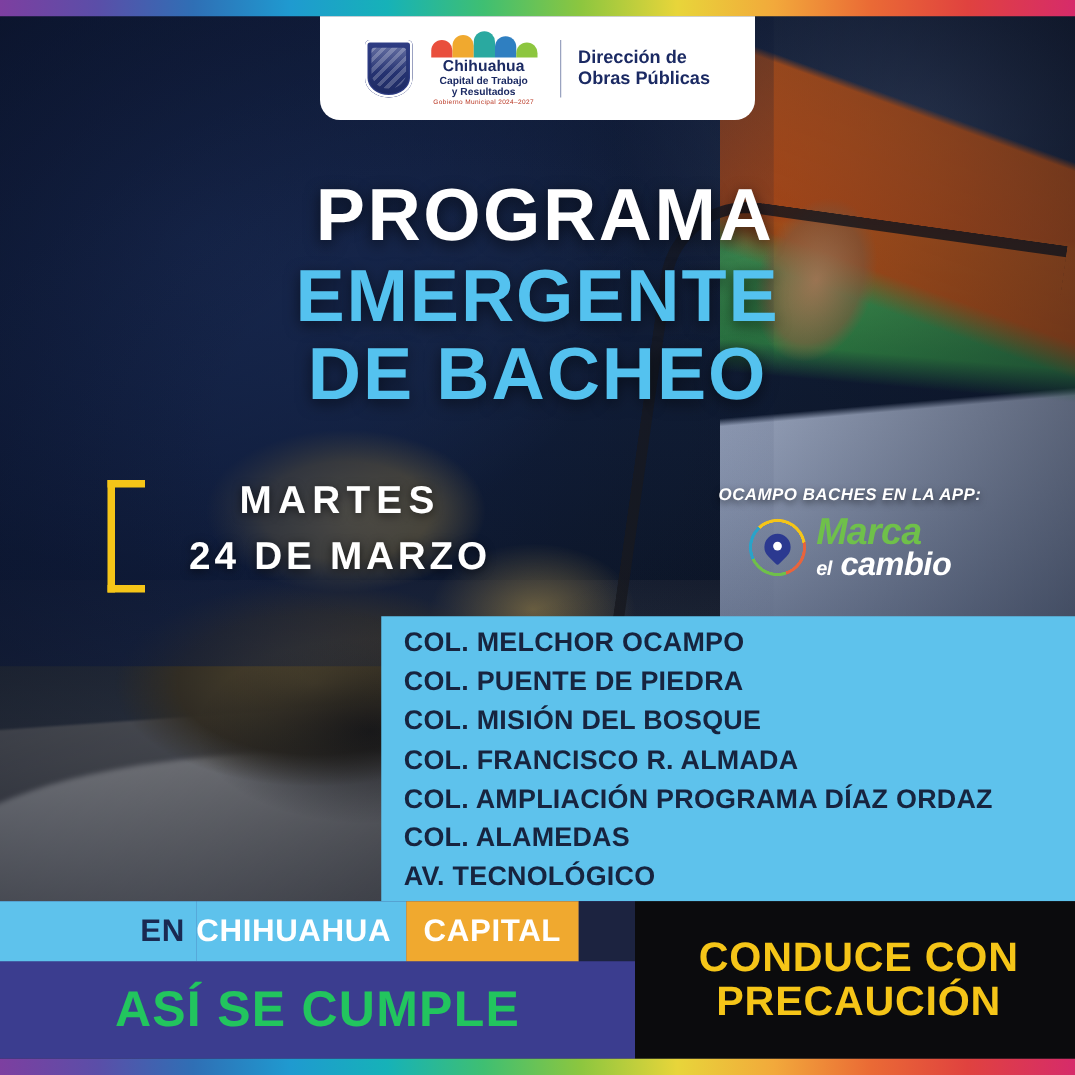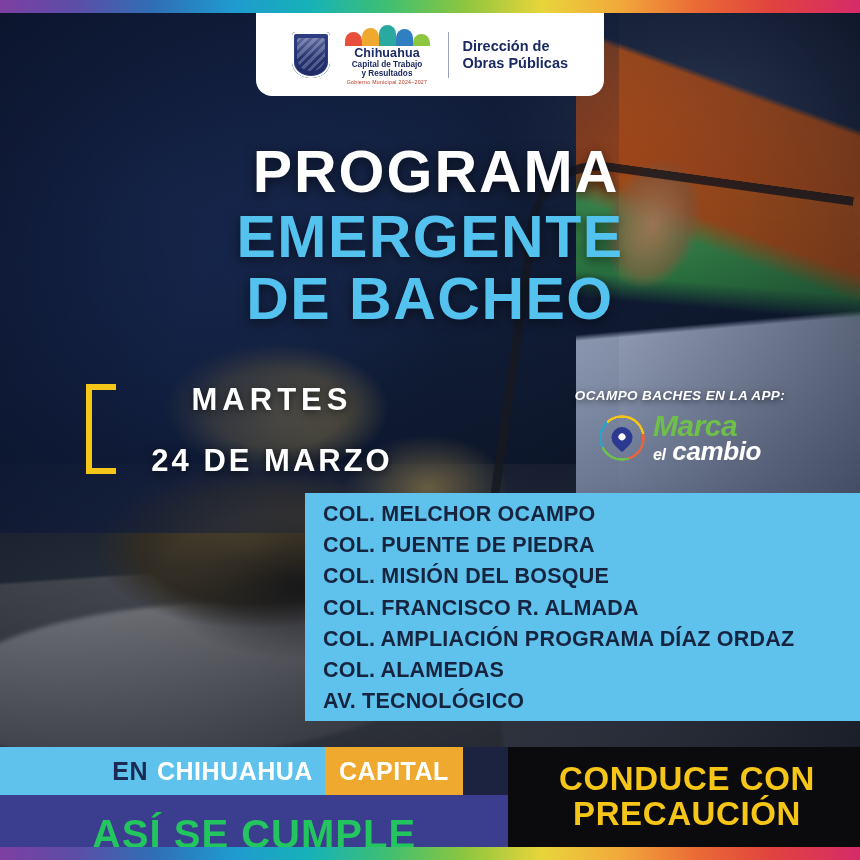--- a/index.html
+++ b/index.html
@@ -295,21 +295,21 @@
     font-weight: bold;
     color: #ffffff;
     letter-spacing: 5px;
     text-shadow: 0 2px 8px rgba(0,0,0,.6);
   }
   .date-line2 {
     font-size: 31px;
     font-weight: bold;
     color: #ffffff;
     letter-spacing: 3px;
-    margin-top: 25px;
+    margin-top: 9px;
     text-shadow: 0 2px 8px rgba(0,0,0,.6);
   }
 
   
   .app-block {
     position: absolute;
     right: 60px;
     top: 388px;
     width: 240px;
     text-align: center;
@@ -410,21 +410,21 @@
     letter-spacing: .2px;
     line-height: 1.45;
     white-space: nowrap;
   }
 
   
   .bottom {
     position: absolute;
     left: 0; right: 0;
     bottom: 13px;
-    height: 100px;
+    height: 126px;
     z-index: 17;
     display: flex;
   }
   .bottom-left {
     width: 508px;
     background: #3b3d8f;
     position: relative;
   }
   .bl-top {
     height: 48px;

